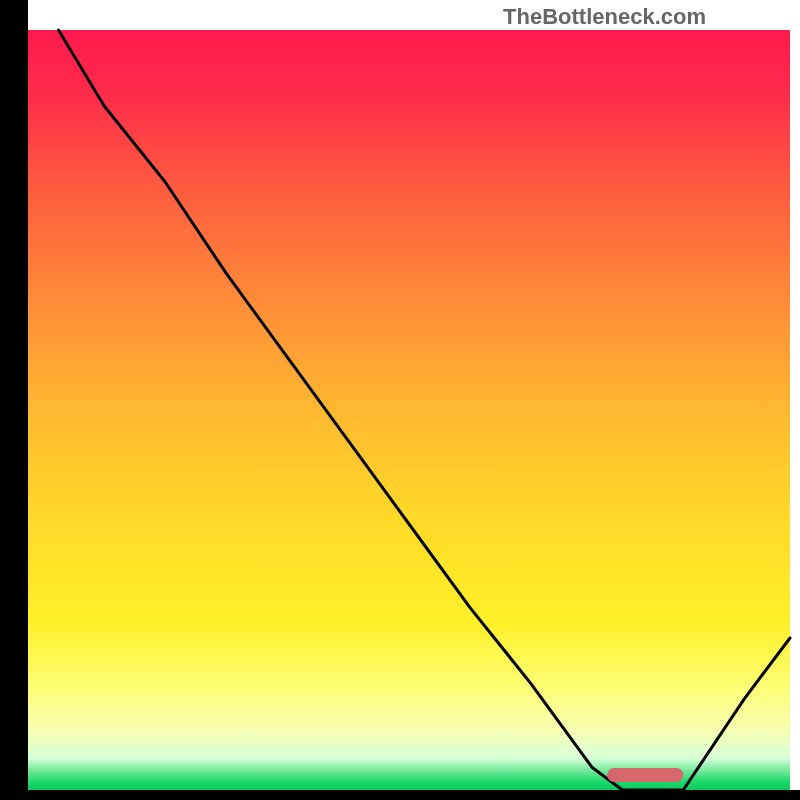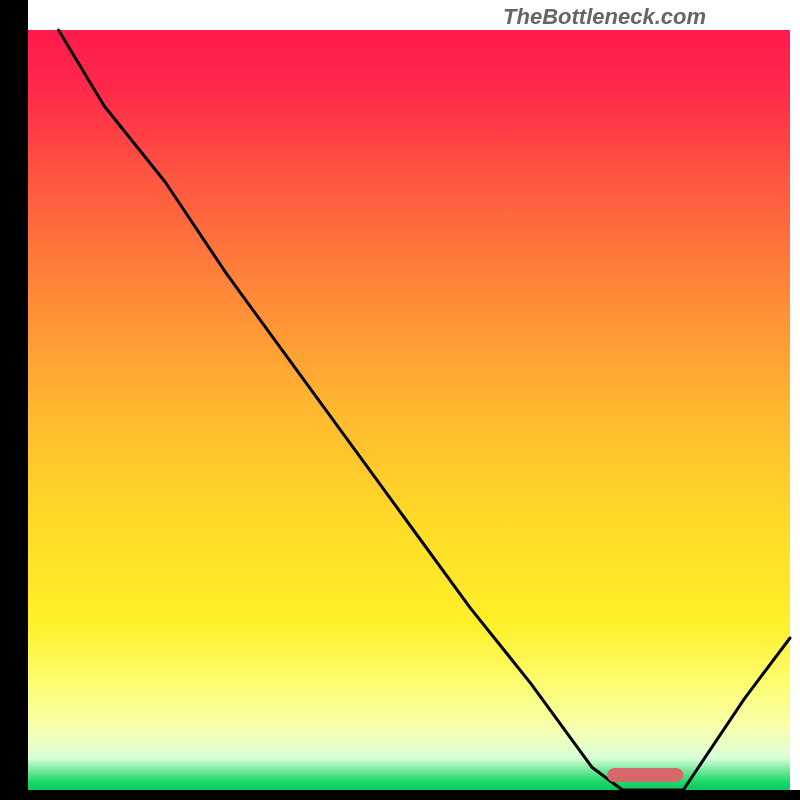--- a/index.html
+++ b/index.html
@@ -7,21 +7,20 @@
     padding: 0;
     width: 800px;
     height: 800px;
     background: #ffffff;
     font-family: Arial, sans-serif;
   }
   .container {
     position: relative;
     width: 720px;
     height: 800px;
-    font-style: italic;
   }
   .watermark {
     position: absolute;
     top: 4px;
     right: 14px;
     font-size: 22px;
     font-weight: bold;
     color: #666666;
     z-index: 10;
   }

